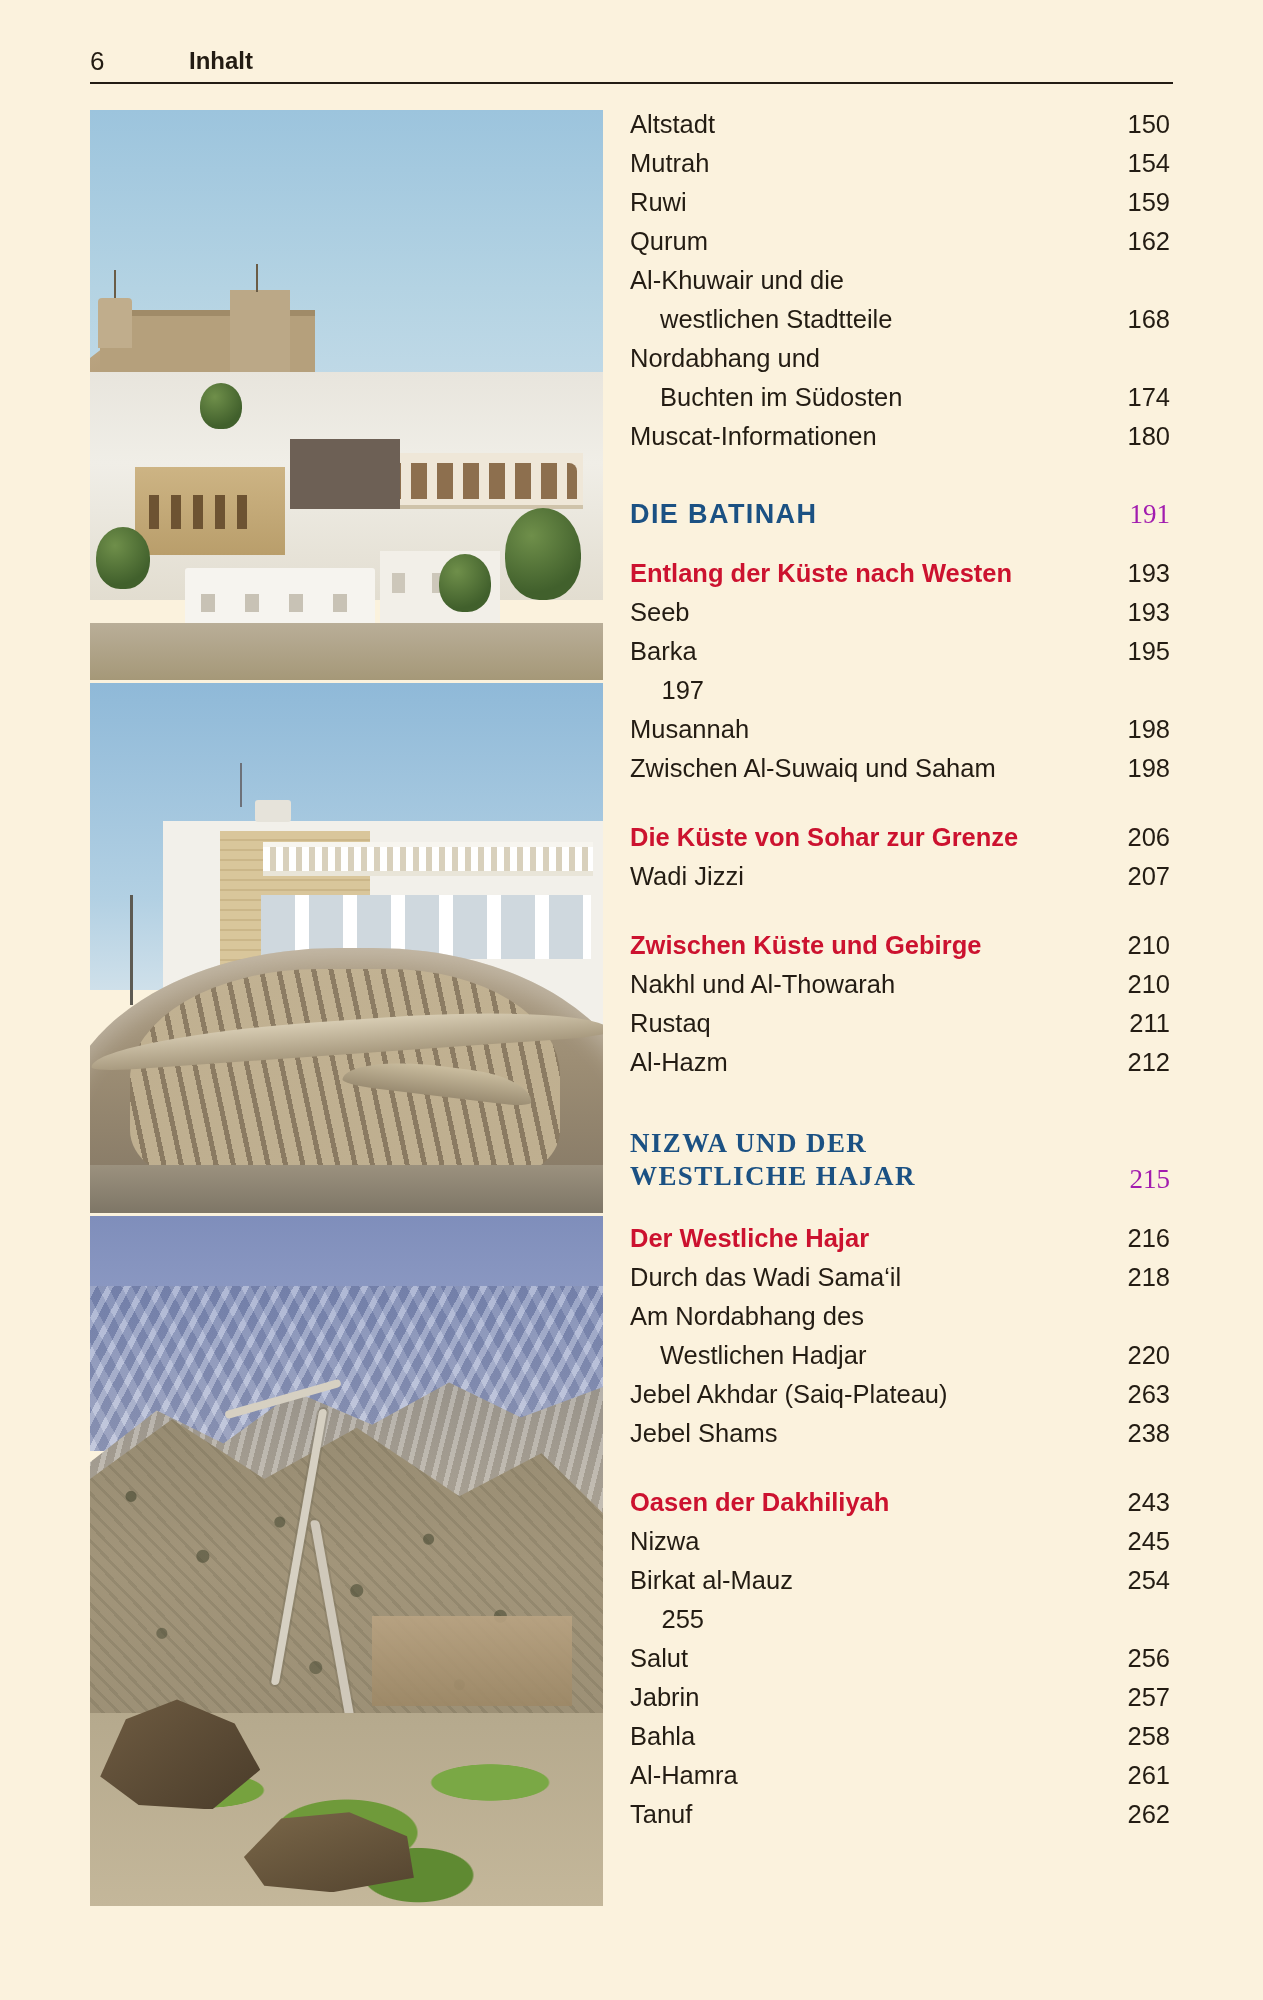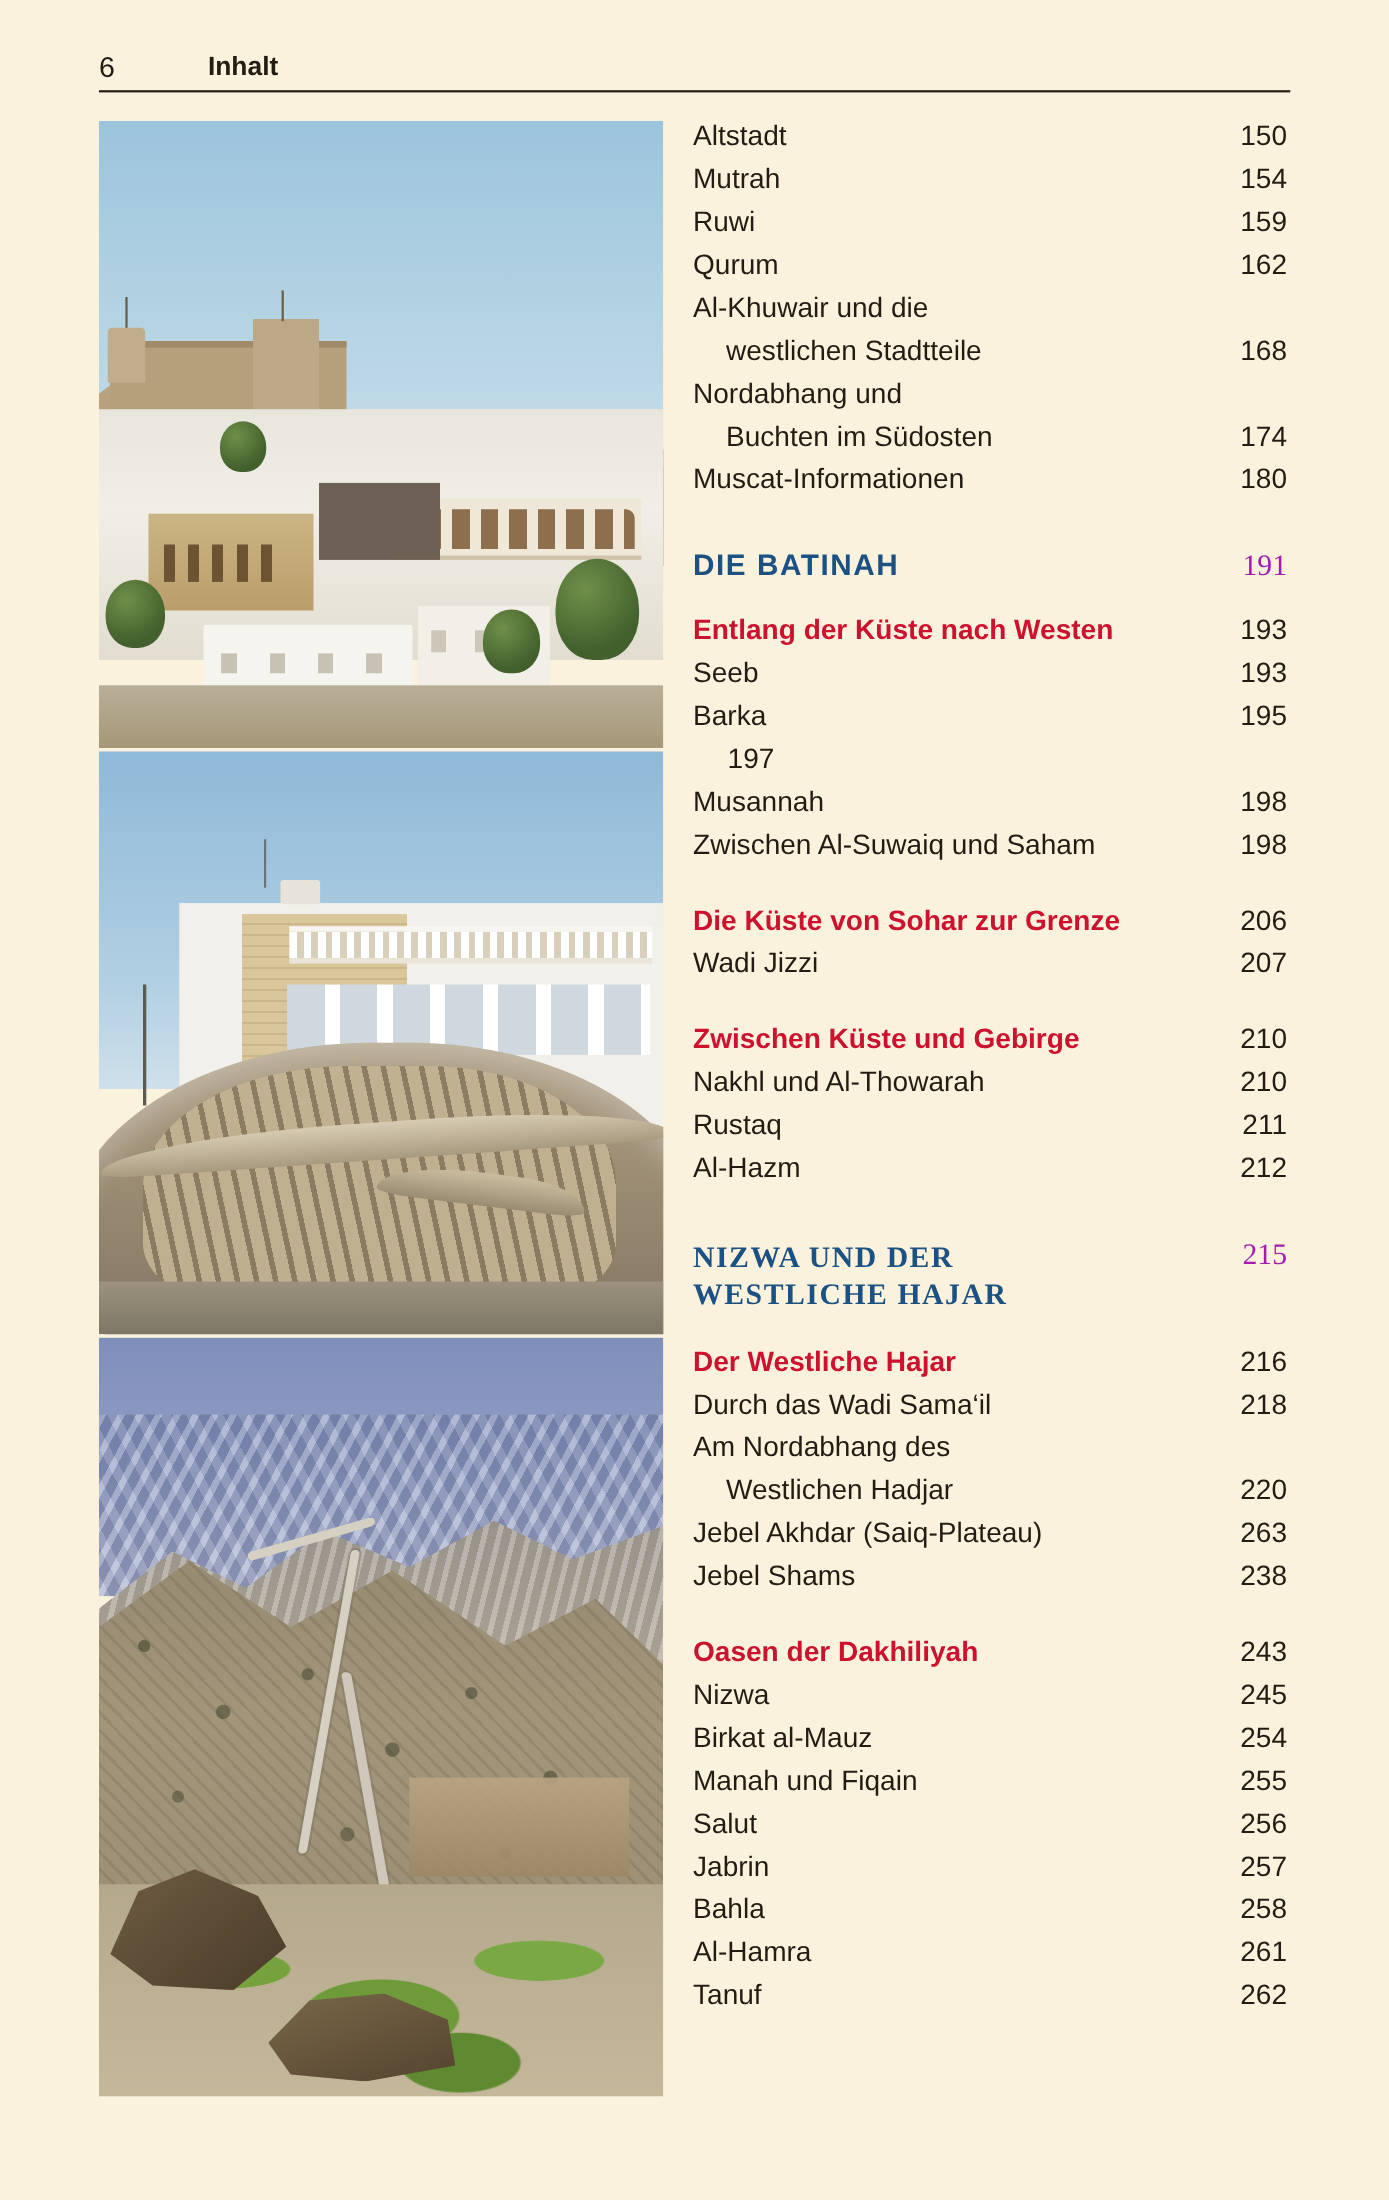--- a/index.html
+++ b/index.html
@@ -323,21 +323,21 @@
 
   
   .toc {
     position: absolute;
     left: 630px;
     top: 112px;
     width: 540px;
   }
   .row {
     display: flex;
-    align-items: flex-start;
+    align-items: flex-end;
     line-height: 1.0;
     gap: 28px;
   }
   .row .label {
     flex: 1 1 auto;
     white-space: pre;
   }
   .row .pg {
     flex: 0 0 auto;
     width: 74px;
@@ -574,21 +574,20 @@
       </div>
       <div class="row entry">
         <span class="label">Nizwa</span>
         <span class="pg">245</span>
       </div>
       <div class="row entry">
         <span class="label">Birkat al-Mauz</span>
         <span class="pg">254</span>
       </div>
       <div class="row entry">
-        <span class="label">Manah und Fiqain</span>
         <span class="pg">255</span>
       </div>
       <div class="row entry">
         <span class="label">Salut</span>
         <span class="pg">256</span>
       </div>
       <div class="row entry">
         <span class="label">Jabrin</span>
         <span class="pg">257</span>
       </div>

